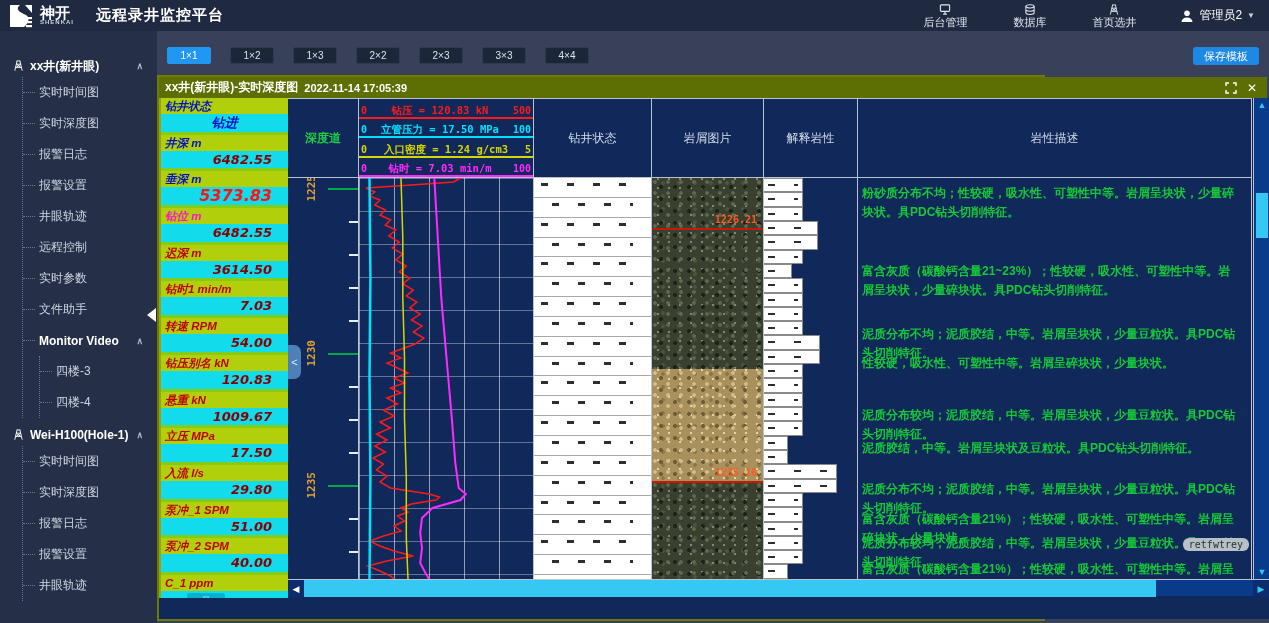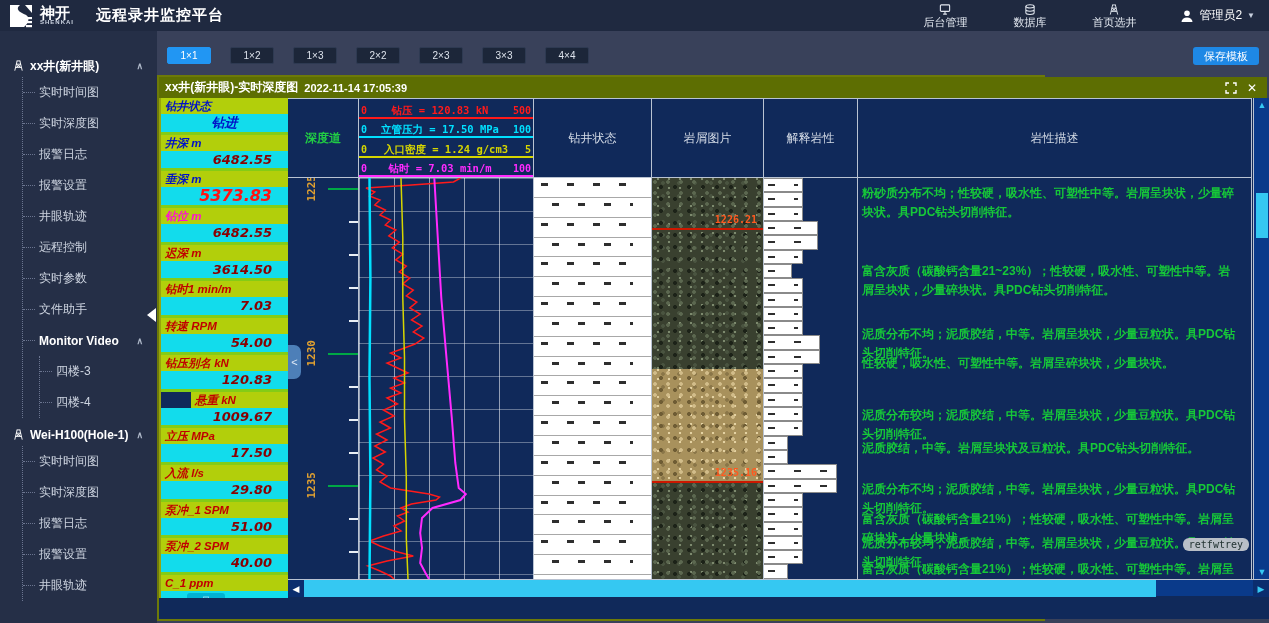--- a/index.html
+++ b/index.html
@@ -340,21 +340,21 @@
         </div>
         <div class="param">
           <div class="p-label" style="color: rgb(192, 0, 0);">转速  RPM</div>
           <div class="p-value" style="color: rgb(138, 0, 0);">54.00</div>
         </div>
         <div class="param">
           <div class="p-label" style="color: rgb(192, 0, 0);">钻压别名  kN</div>
           <div class="p-value" style="color: rgb(138, 0, 0);">120.83</div>
         </div>
         <div class="param">
-          <div class="p-label" style="color: rgb(192, 0, 0); margin-left: 30px;">悬重  kN</div>
+          <div class="p-label" style="color: rgb(192, 0, 0);">悬重  kN</div>
           <div class="p-value" style="color: rgb(138, 0, 0);">1009.67</div>
         </div>
         <div class="param">
           <div class="p-label" style="color: rgb(192, 0, 0);">立压  MPa</div>
           <div class="p-value" style="color: rgb(138, 0, 0);">17.50</div>
         </div>
         <div class="param">
           <div class="p-label" style="color: rgb(192, 0, 0);">入流  l/s</div>
           <div class="p-value" style="color: rgb(138, 0, 0);">29.80</div>
         </div>

